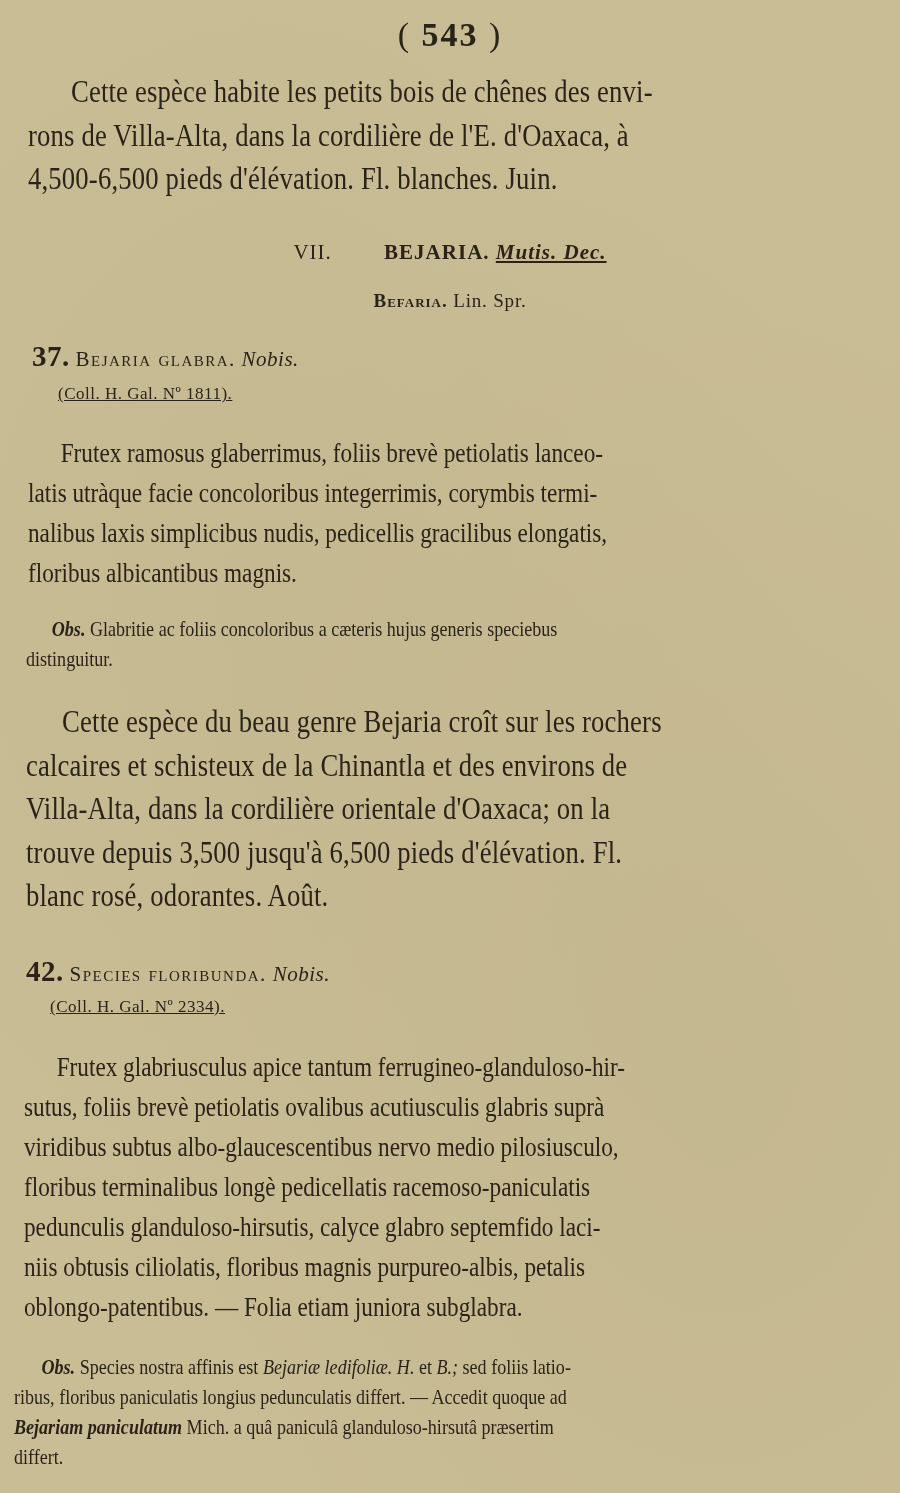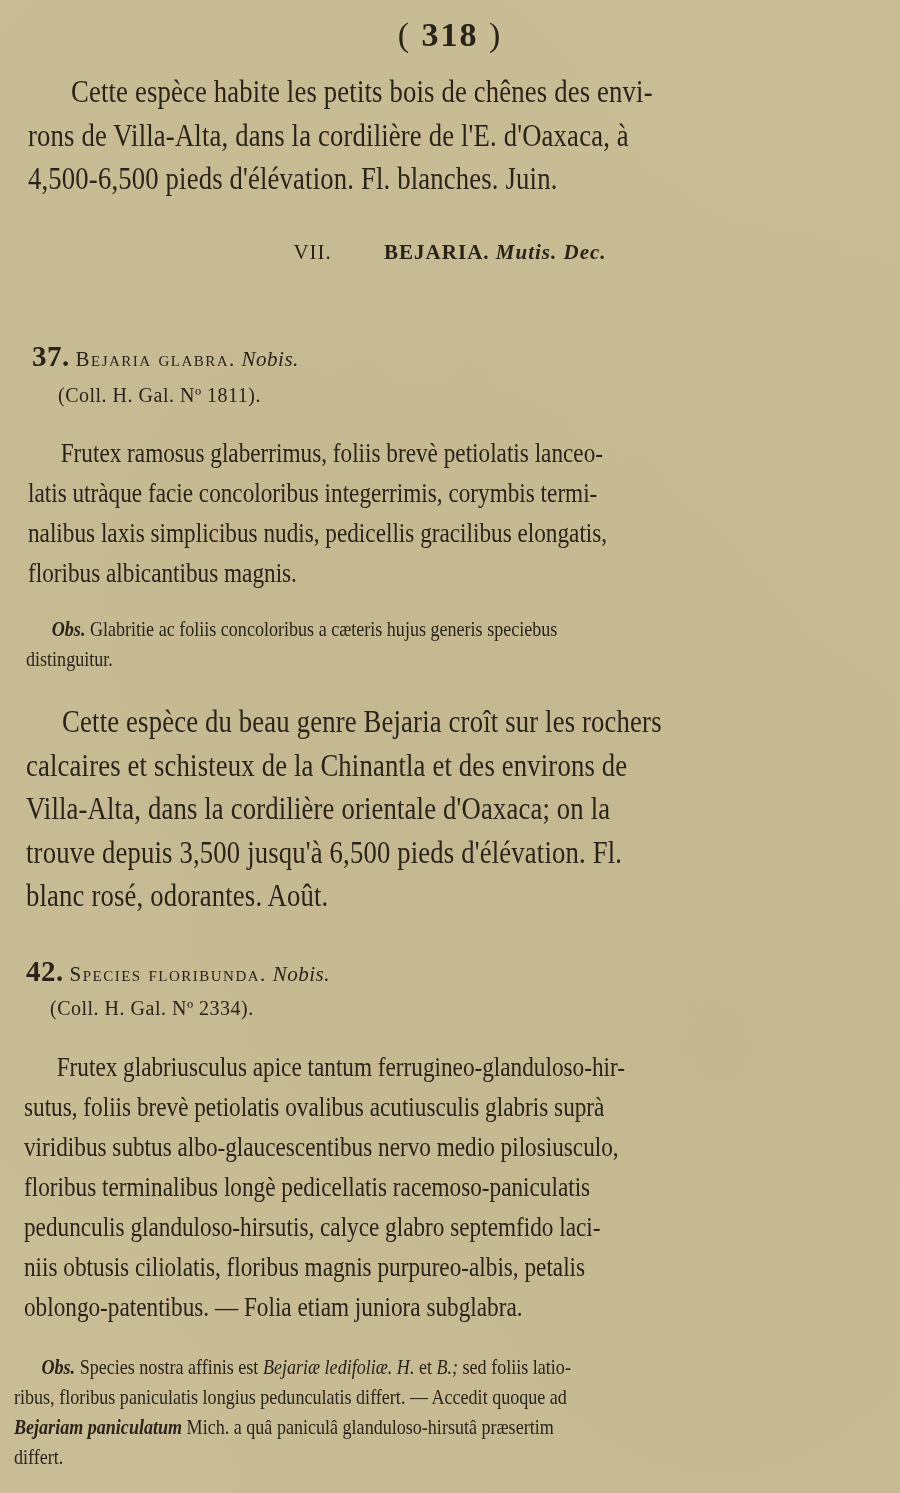--- a/index.html
+++ b/index.html
@@ -47,47 +47,51 @@
     transform-origin: left top;
   }
   .line { display: block; white-space: nowrap; }
   .center { left: 0; width: 900px; text-align: center; }
   .heading-genus { top: 240px; font-size: 21px; letter-spacing: 1px; }
   .heading-syn { top: 290px; font-size: 19px; letter-spacing: 0.8px; }
   .sc { font-variant: small-caps; font-weight: bold; letter-spacing: 1px; }
   .species-title { font-size: 21px; font-weight: normal; letter-spacing: 0.5px; }
   .species-title .num { font-weight: bold; font-size: 29px; }
   .species-title .name { font-variant: small-caps; font-weight: normal; letter-spacing: 1.5px; }
-  .collection { font-size: 20px; letter-spacing: 0.5px; }
+  .collection { font-size: 17px; letter-spacing: 0.5px; text-decoration: underline; }
   i { font-style: italic; }
   .obs-label { font-style: italic; font-weight: bold; }
 </style>
 </head>
 <body>
 
 <div class="page">
 
   <div class="abs pagenum">
     <span class="paren">(</span>
-    <span>318</span>
+    <span>543</span>
     <span class="paren">)</span>
   </div>
 
   <div class="abs big" style="left:28px; top:70px; width:1010px;">
     <span class="line" style="padding-left:50px;">Cette espèce habite les petits bois de chênes des envi-</span>
     <span class="line">rons de Villa-Alta, dans la cordilière de l'E. d'Oaxaca, à</span>
     <span class="line">4,500-6,500 pieds d'élévation. Fl. blanches. Juin.</span>
   </div>
 
   <div class="abs center heading-genus">
     <span>VII.</span>
     <span style="font-weight:bold;margin-left:46px;">BEJARIA.</span>
-    <i style="font-weight:bold;">Mutis. Dec.</i>
+    <i style="font-weight:bold;text-decoration:underline;">Mutis. Dec.</i>
   </div>
 
+  <div class="abs center heading-syn">
+    <span class="sc">Befaria.</span>
+    <span>Lin. Spr.</span>
+  </div>
 
   <div class="abs species-title" style="left:32px; top:340px;">
     <span class="num">37.</span>
     <span class="name">Bejaria glabra.</span>
     <i>Nobis.</i>
   </div>
   <div class="abs collection" style="left:58px; top:384px;">(Coll. H. Gal. Nº 1811).</div>
 
   <div class="abs mid" style="left:28px; top:433px; width:1010px;">
     <span class="line" style="padding-left:38px;">Frutex ramosus glaberrimus, foliis brevè petiolatis lanceo-</span>

